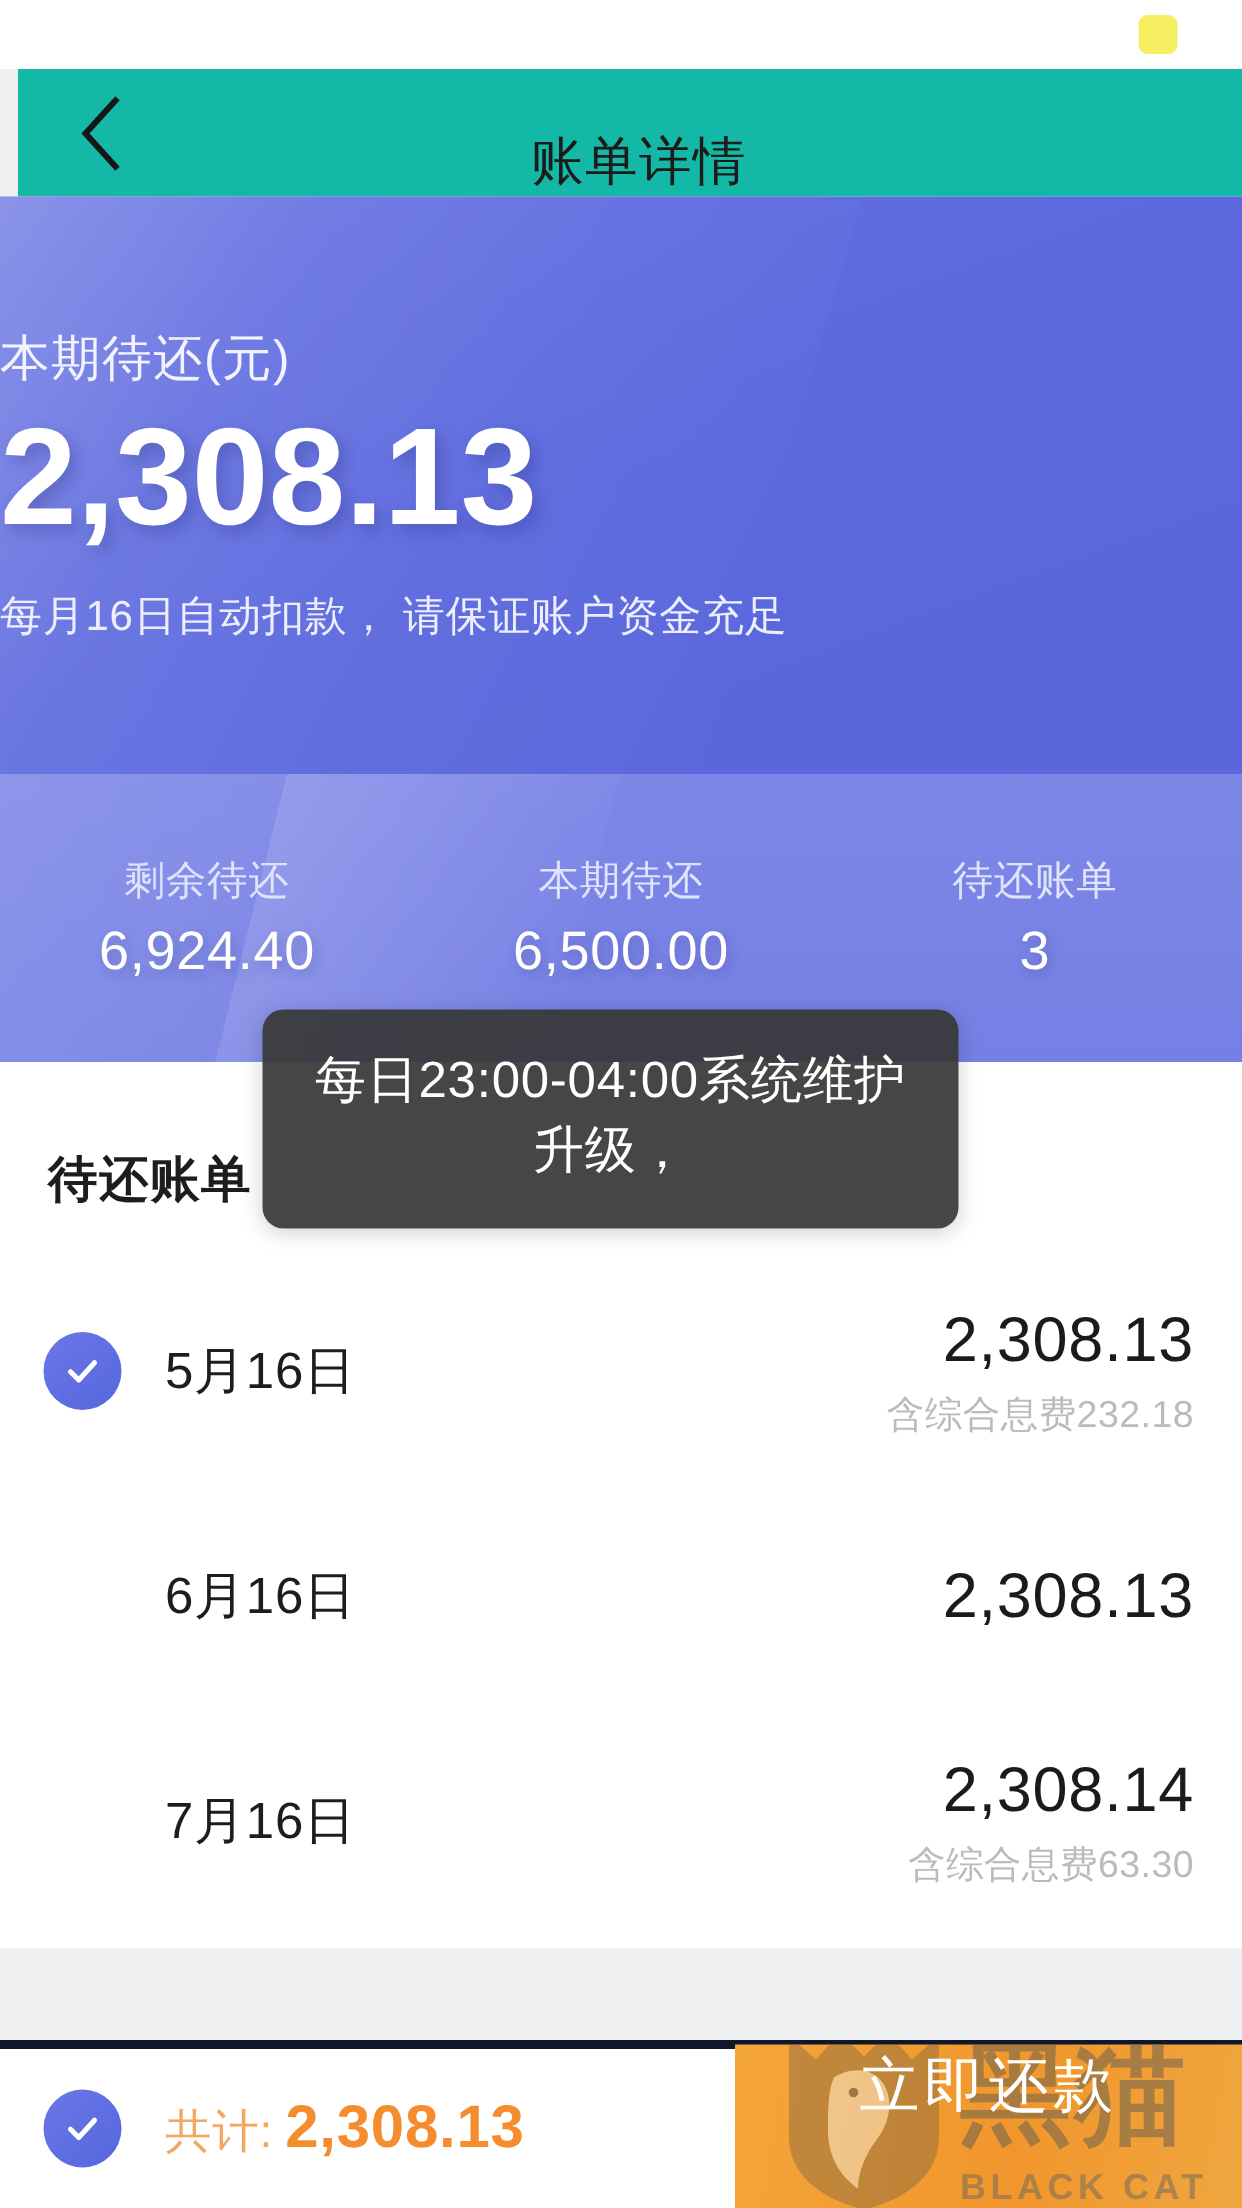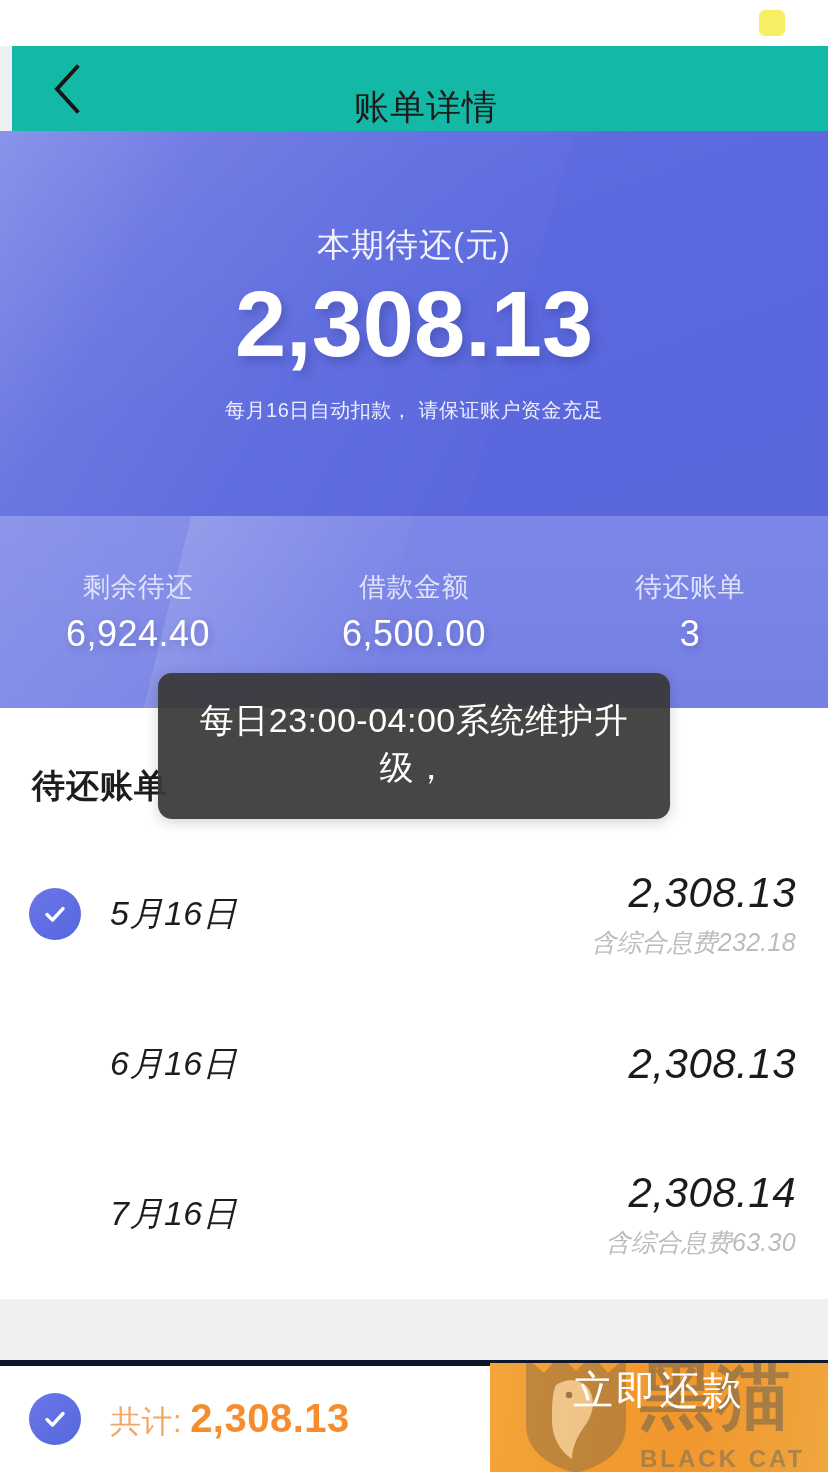--- a/index.html
+++ b/index.html
@@ -49,21 +49,21 @@
   }
 
   
   .hero {
     width:100%; height:385px;
     background:
       linear-gradient(118deg, rgba(255,255,255,0.16) 0%, rgba(255,255,255,0.03) 20%, rgba(255,255,255,0) 42%),
       linear-gradient(160deg, #6672e2 0%, #5b68de 50%, #5a67db 100%);
     position:relative;
     display:flex; flex-direction:column;
-    align-items:center; justify-content:center;
+    justify-content:center;
     overflow:hidden;
   }
   .hero::after {
     content:"";
     position:absolute;
     left:-10%; top:-60%;
     width:70%; height:240%;
     background:linear-gradient(100deg, rgba(255,255,255,0.10), rgba(255,255,255,0));
     transform:rotate(16deg);
     pointer-events:none;
@@ -78,21 +78,21 @@
   .hero-amount {
     font-size:92px;
     font-weight:700;
     color:#ffffff;
     letter-spacing:0px;
     line-height:1.1;
     text-shadow:4px 5px 10px rgba(40,45,120,0.30);
     z-index:2;
   }
   .hero-note {
-    font-size:20px;
+    font-size:28px;
     color:#eceefd;
     margin-top:22px;
     letter-spacing:0.5px;
     z-index:2;
   }
 
   
   .stats {
     width:100%; height:192px;
     background:
@@ -141,21 +141,20 @@
     color:#1d1d1d;
     font-weight:700;
     padding:34px 0 30px 32px;
     letter-spacing:1px;
   }
   .row {
     display:flex; align-items:center;
     height:150px;
     padding:0 32px 0 0;
     position:relative;
-    font-style:italic;
   }
   .row-check {
     width:110px;
     display:flex; align-items:center; justify-content:center;
     flex:0 0 110px;
   }
   .check-circle {
     width:52px; height:52px;
     border-radius:50%;
     background:linear-gradient(140deg,#6b77e8,#5566dd);
@@ -184,22 +183,22 @@
     margin-top:8px;
     letter-spacing:0.3px;
   }
 
   
   .filler { flex:1; background:#eef0f1; }
 
   
   .toast {
     position:absolute;
-    left:158px; top:673px;
-    width:512px;
+    left:175px; top:673px;
+    width:464px;
     background:rgba(56,56,56,0.93);
     border-radius:14px;
     padding:24px 30px 28px;
     text-align:center;
     z-index:50;
     box-shadow:0 3px 14px rgba(0,0,0,0.18);
   }
   .toast-text {
     font-size:34px;
     line-height:1.38;
@@ -320,21 +319,21 @@
     <div class="hero-amount">2,308.13</div>
     <div class="hero-note">每月16日自动扣款， 请保证账户资金充足</div>
   </div>
 
   <div class="stats">
     <div class="stat">
       <div class="stat-label">剩余待还</div>
       <div class="stat-value">6,924.40</div>
     </div>
     <div class="stat">
-      <div class="stat-label">借款金额</div>
+      <div class="stat-label">本期待还</div>
       <div class="stat-value">6,500.00</div>
     </div>
     <div class="stat">
       <div class="stat-label">待还账单</div>
       <div class="stat-value">3</div>
     </div>
   </div>
 
   <div class="card">
     <div class="section-title">待还账单</div>

